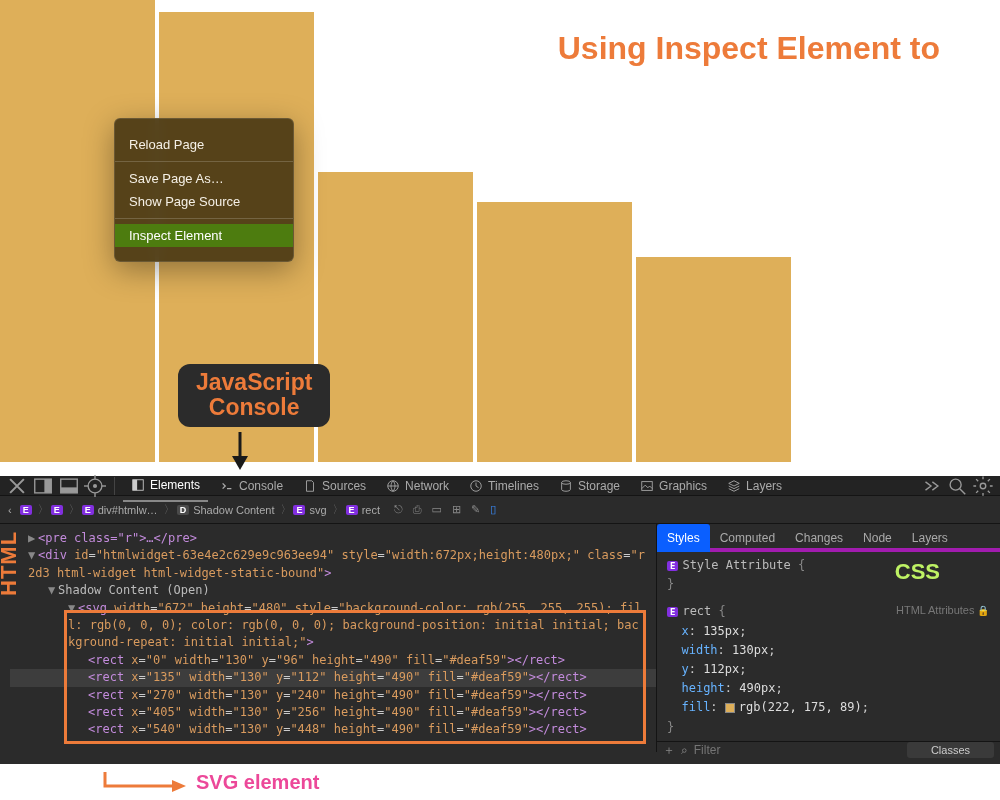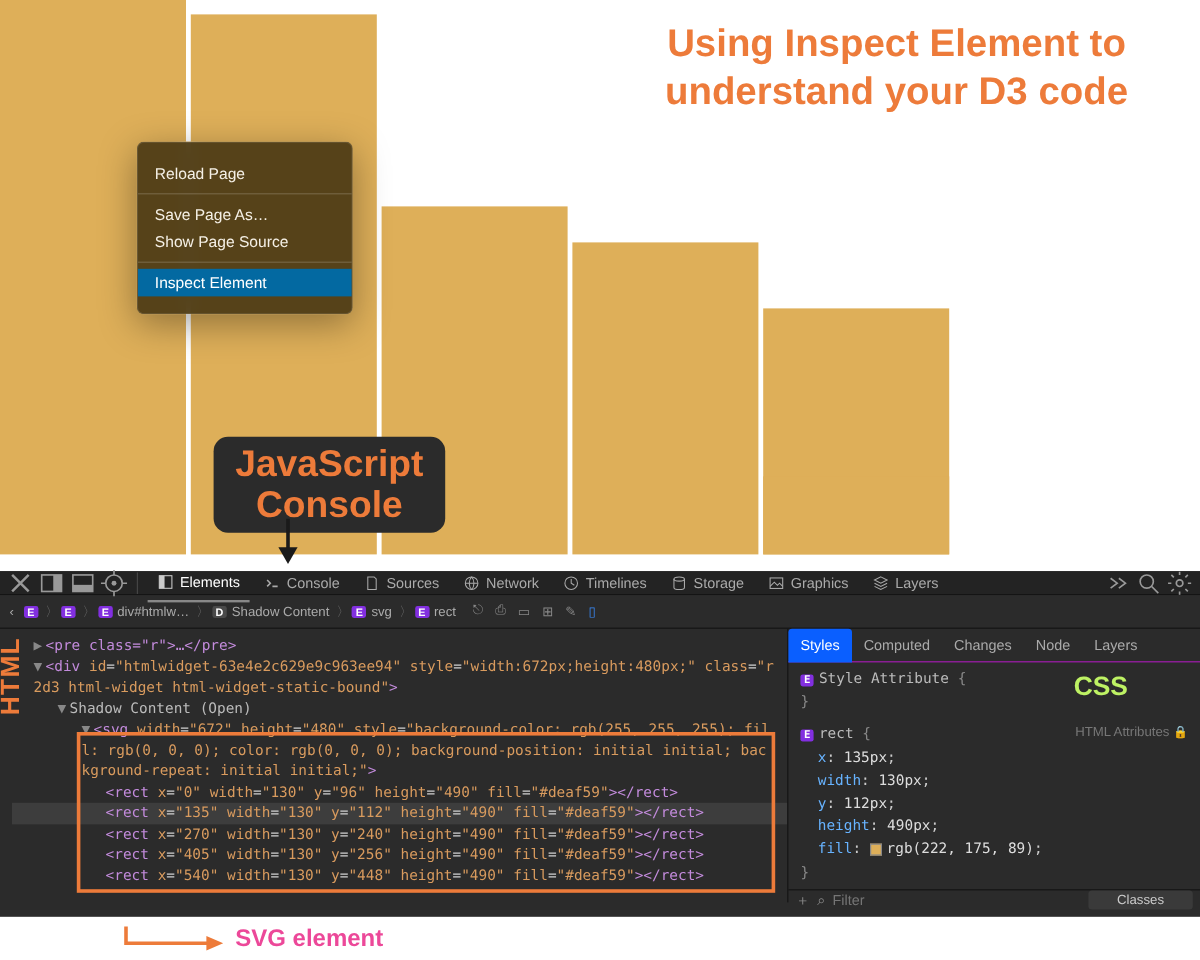--- a/index.html
+++ b/index.html
@@ -1,28 +1,28 @@
 <!DOCTYPE html>
 <html><head>
 <meta charset="utf-8">
 <style>
   * { margin: 0; padding: 0; box-sizing: border-box; }
   body { width: 1000px; height: 800px; background: #fff; font-family: -apple-system, BlinkMacSystemFont, "Segoe UI", Helvetica, Arial, sans-serif; position: relative; overflow: hidden; }
 
-  .title { position: absolute; right: 60px; top: 16px; text-align: center; font-weight: 800; font-size: 32px; color: #ed7b3a; line-height: 1.25; }
+  .title { position: absolute; right: 60px; top: 28px; text-align: center; font-weight: 800; font-size: 32px; color: #ed7b3a; line-height: 1.25; }
 
   .chart-area { position: absolute; left: 0; top: 0; width: 800px; height: 462px; }
   .bar { position: absolute; bottom: 0; background: #deaf59; }
 
   .ctx-menu { position: absolute; left: 114px; top: 118px; width: 180px; background: rgba(74,56,20,0.92); backdrop-filter: blur(6px); border-radius: 6px; box-shadow: 0 8px 30px rgba(0,0,0,0.35); padding: 14px 0; font-size: 13px; border: 1px solid rgba(255,255,255,0.12); }
   .ctx-item { color: #f5f0e6; padding: 4px 14px; cursor: default; }
   .ctx-sep { height: 1px; background: rgba(255,255,255,0.18); margin: 5px 0; }
-  .ctx-item.highlight { background: #0369a1; color: #fff; }
-
-  .js-console-badge { position: absolute; left: 178px; top: 364px; background: #2b2b2b; color: #ed7b3a; font-weight: 800; font-size: 31px; text-align: center; border-radius: 12px; padding: 6px 18px; line-height: 1.1; }
+  .ctx-item.highlight { background: #4d7c0f; color: #fff; }
+
+  .js-console-badge { position: absolute; left: 178px; top: 364px; background: #2b2b2b; color: #ed7b3a; font-weight: 800; font-size: 23px; text-align: center; border-radius: 12px; padding: 6px 18px; line-height: 1.1; }
   .arrow-down { position: absolute; left: 220px; top: 432px; }
 
   .devtools { position: absolute; left: 0; bottom: 36px; width: 1000px; height: 288px; background: #2b2b2b; color: #ccc; font-family: Menlo, Monaco, Consolas, monospace; font-size: 12px; }
 
   .dt-tabs { display: flex; align-items: center; height: 20px; background: #232323; border-bottom: 1px solid #141414; padding: 0 6px; gap: 4px; }
   .dt-tab { display: flex; align-items: center; gap: 5px; padding: 0 8px; height: 32px; color: #aaa; cursor: pointer; font-family: -apple-system, sans-serif; font-size: 12px; }
   .dt-tab.active { color: #fff; border-bottom: 2px solid #888; }
   .dt-tab svg { width: 14px; height: 14px; }
   .dt-iconbtn { width: 22px; height: 22px; display: flex; align-items: center; justify-content: center; color: #999; }
 
@@ -40,21 +40,21 @@
   .indent1 { padding-left: 18px; } .indent2 { padding-left: 38px; } .indent3 { padding-left: 58px; } .indent4 { padding-left: 78px; }
   .tri { color: #888; display: inline-block; width: 10px; }
   .tag { color: #c38bdc; } 
   .attr { color: #d99b5e; } 
   .str { color: #d99b5e; }
   .txt { color: #bbb; }
   .sel-row { background: #3d3d3d; }
 
   .svg-box { position: absolute; border: 3px solid #ed7b3a; pointer-events: none; }
 
-  .styles-tabs { display:flex; height:28px; border-bottom:1px solid #a21caf; font-family:-apple-system,sans-serif; font-size:12px; }
+  .styles-tabs { display:flex; height:28px; border-bottom:4px solid #a21caf; font-family:-apple-system,sans-serif; font-size:12px; }
   .styles-tab { padding: 0 10px; height:28px; display:flex; align-items:center; color:#aaa; cursor:pointer; }
   .styles-tab.active { background:#0a5fff; color:#fff; border-radius:3px 3px 0 0; }
 
   .rule { padding: 4px 10px; font-size: 12px; line-height:1.6; }
   .rule .sel { color:#bbb; }
   .rule .brace { color:#888; }
   .rule .prop { color:#67b3ff; }
   .rule .val { color:#ddd; }
   .rule .meta { float:right; color:#777; font-size:11px; font-family:-apple-system,sans-serif; }
   .rule .swatch { display:inline-block; width:10px; height:10px; background:#deaf59; border:1px solid #888; vertical-align:middle; margin-right:4px; }
@@ -71,21 +71,20 @@
   .svg-callout { position:absolute; left:100px; bottom:6px; color:#ec4899; font-weight:800; font-size:20px; display:flex; align-items:center; gap:6px; }
   .svg-callout svg { width: 90px; height: 24px; }
 
   .crumb-tools { margin-left: 8px; display:flex; gap:10px; color:#888; }
 </style>
 </head>
 <body>
 
 <div class="title">
   <div>Using Inspect Element to</div>
-  <div>understand your D3 code</div>
 </div>
 
 <div class="chart-area">
   <div class="bar" style="left:0;   width:155px; height:462px;"></div>
   <div class="bar" style="left:159px;width:155px; height:450px;"></div>
   <div class="bar" style="left:318px;width:155px; height:290px;"></div>
   <div class="bar" style="left:477px;width:155px; height:260px;"></div>
   <div class="bar" style="left:636px;width:155px; height:205px;"></div>
   <div class="bar" style="left:636px;width:155px; height:65px;"></div>
 

